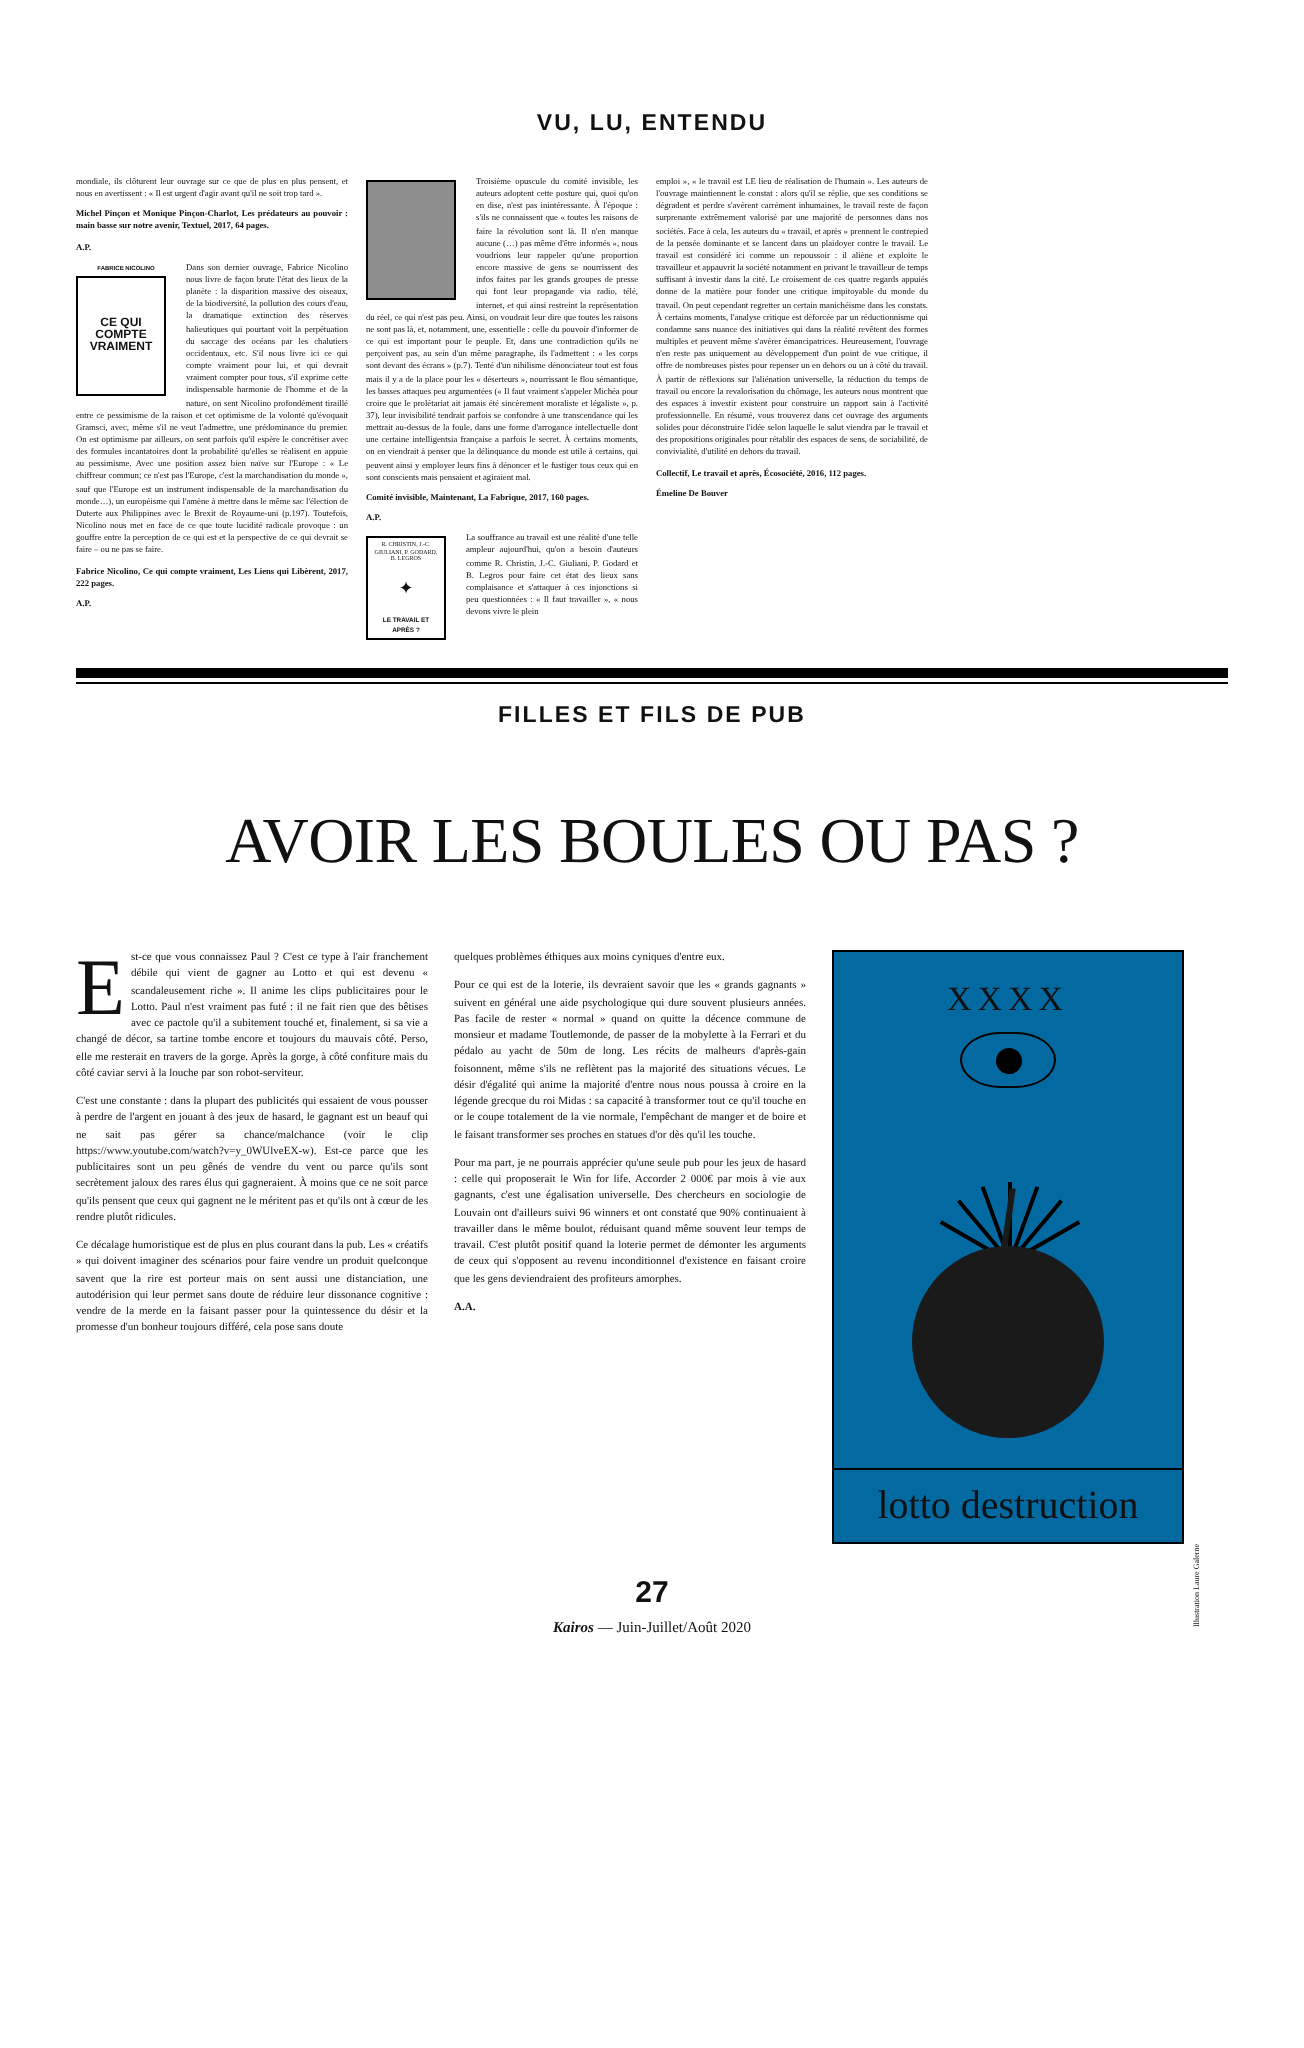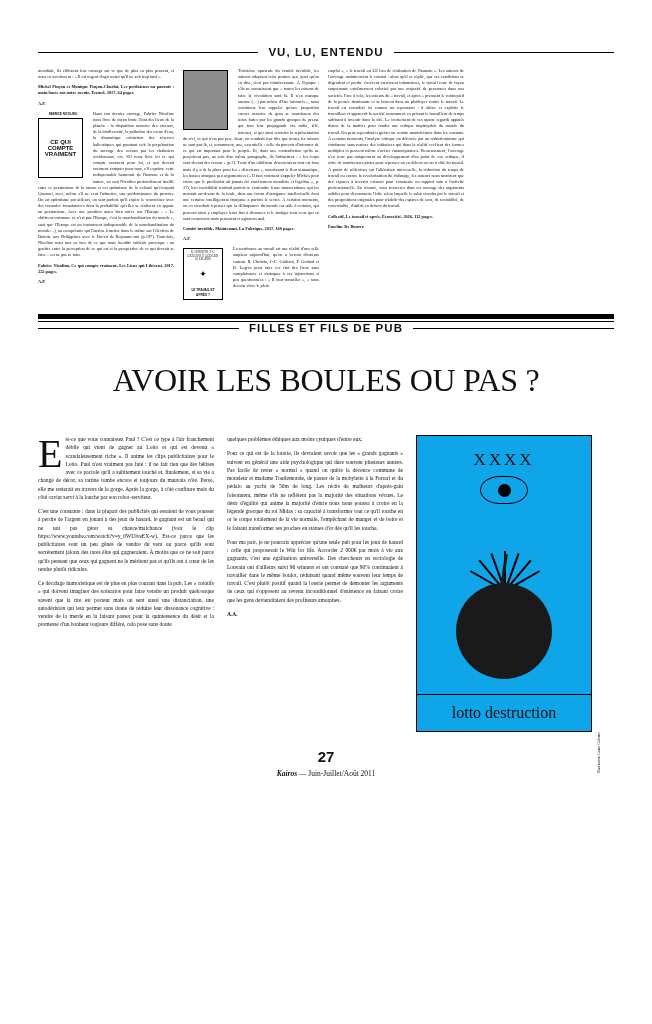--- a/index.html
+++ b/index.html
@@ -18,20 +18,21 @@
     color: #111;
     overflow: hidden;
   }
 
   
   .section-head {
     display: flex;
     align-items: center;
     gap: 10px;
     padding: 0 38px;
+    flex-direction: column;
   }
   .section-head .line {
     flex: 1;
     height: 1px;
     background: #000;
   }
   .section-head .title {
     font-family: "Liberation Sans", sans-serif;
     font-weight: bold;
     font-size: 11.5px;
@@ -142,21 +143,21 @@
   }
   .sign { font-weight: bold; font-size: 5.5px; margin-top: 2px; }
 
   
   .illus-wrap {
     width: 176px;
     position: relative;
   }
   .illus {
     border: 1px solid #000;
-    background: #0ea5e9;
+    background: #0369a1;
     height: 295px;
     position: relative;
     overflow: hidden;
   }
   .illus .xxxx {
     position: absolute; top: 14px; left: 0; right: 0;
     text-align: center;
     font-family: "Liberation Serif", serif;
     font-size: 17px; letter-spacing: 3px;
   }
@@ -189,21 +190,21 @@
     position: absolute; bottom: 0; left: 50%;
     width: 2px; height: 40px; background: #000;
     transform-origin: bottom center;
   }
   .illus .caption-band {
     position: absolute; bottom: 0; left: 0; right: 0;
     height: 36px;
     border-top: 1px solid #000;
     display: flex; align-items: center; justify-content: center;
     font-family: "Liberation Serif", serif;
-    font-size: 16px;
+    font-size: 20px;
   }
   .illus-credit {
     position: absolute;
     right: -9px;
     bottom: 0;
     transform: rotate(-90deg);
     transform-origin: right bottom;
     font-size: 4px;
     white-space: nowrap;
   }
@@ -321,16 +322,16 @@
         <div class="bomb"></div>
         <div class="caption-band">lotto destruction</div>
       </div>
       <div class="illus-credit">Illustration Laure Galerne</div>
     </div>
   </div>
 
   <div class="folio">27</div>
   <div class="footer-line">
     <span class="k">Kairos</span>
-    <span>— Juin-Juillet/Août 2011</span>
+    <span>— Juin-Juillet/Août 2020</span>
   </div>
 
 </div>
 
 </body></html>

